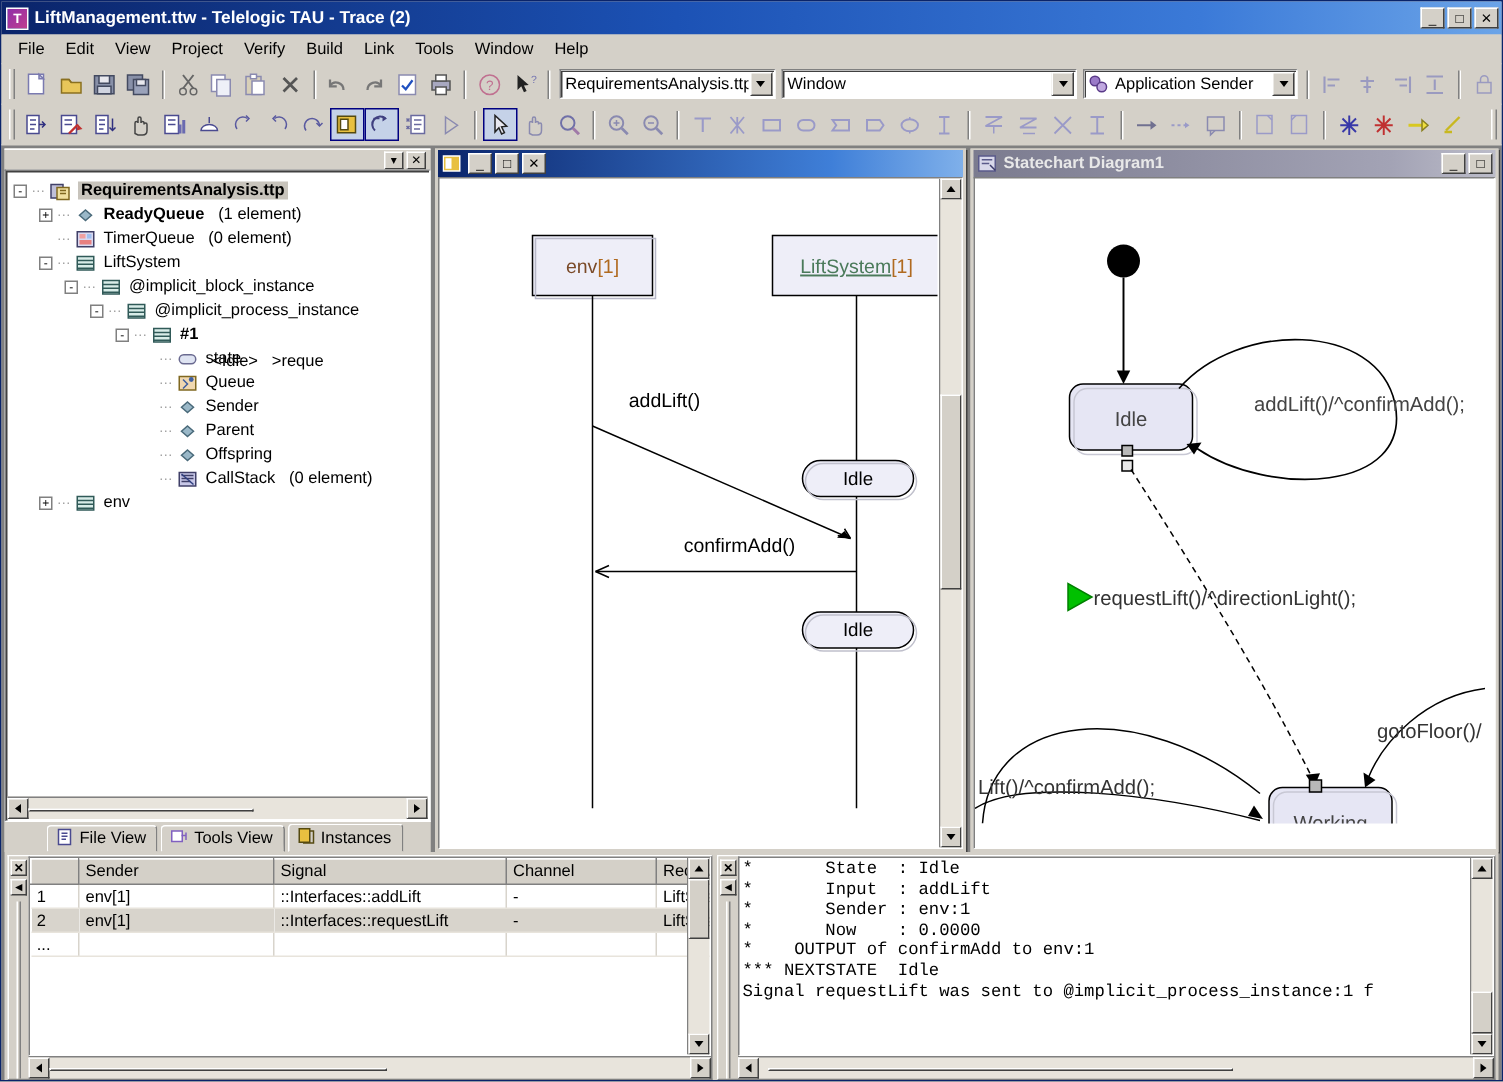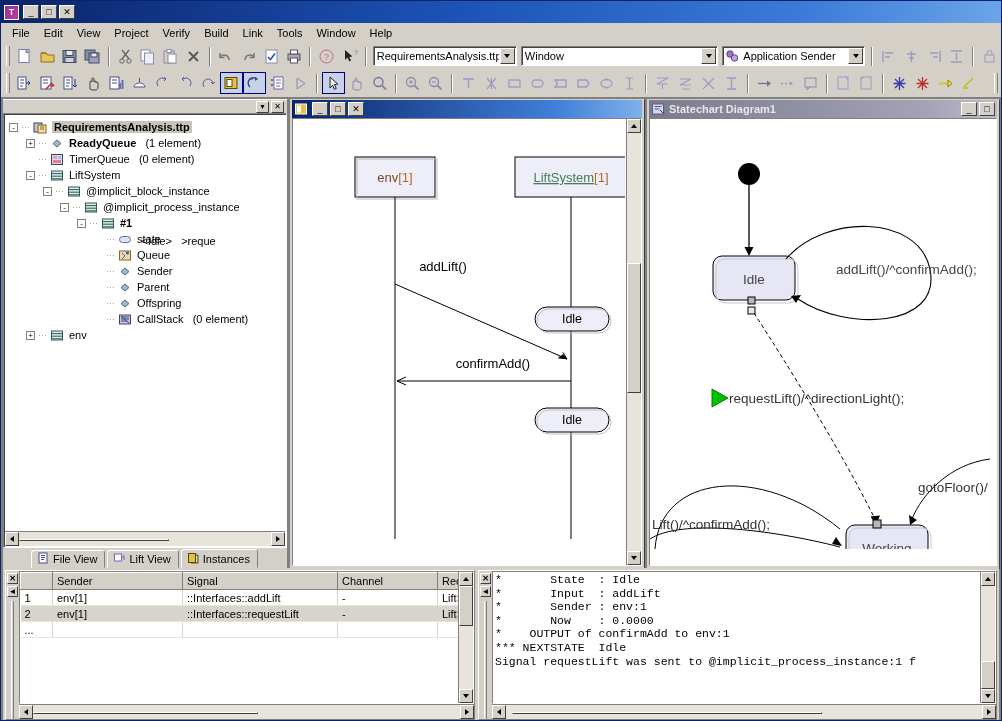--- a/index.html
+++ b/index.html
@@ -342,20 +342,21 @@
       linear-gradient(135deg, transparent 84%, #808080 84%, #808080 96%, transparent 96%);
   }
 </style>
 </head>
 <body>
 
 <div id="app">
 
   <div class="titlebar">
     <div class="app-icon">T</div>
+    <div class="title-text">LiftManagement.ttw - Telelogic TAU - Trace (2)</div>
     <div class="wbtns">
       <div class="wbtn">_</div>
       <div class="wbtn">□</div>
       <div class="wbtn">✕</div>
     </div>
   </div>
 
   <div class="menubar">
     <div class="menu-item">File</div>
     <div class="menu-item">Edit</div>
@@ -947,21 +948,21 @@
                   <path d="M4 3.5h4M4 5.5h4M4 7.5h3" stroke="#4a4a90"></path>
                 </svg></span>
             <span>File View</span>
           </div>
           <div class="tab">
             <span>
               <svg width="12" height="12">
                   <rect x="1.5" y="2" width="7" height="7" fill="#fff" stroke="#8060c0"></rect>
                   <path d="M8 5h3M11 3v5" stroke="#8060c0"></path>
                 </svg></span>
-            <span>Lift View</span>
+            <span>Tools View</span>
           </div>
           <div class="tab active">
             <span>
               <svg width="12" height="12">
                   <rect x="1.5" y="1.5" width="7" height="9" fill="#e8c040" stroke="#554a10"></rect>
                   <path d="M8 3h3v8H4" fill="none" stroke="#554a10"></path>
                 </svg></span>
             <span>Instances</span>
           </div>
         </div>

